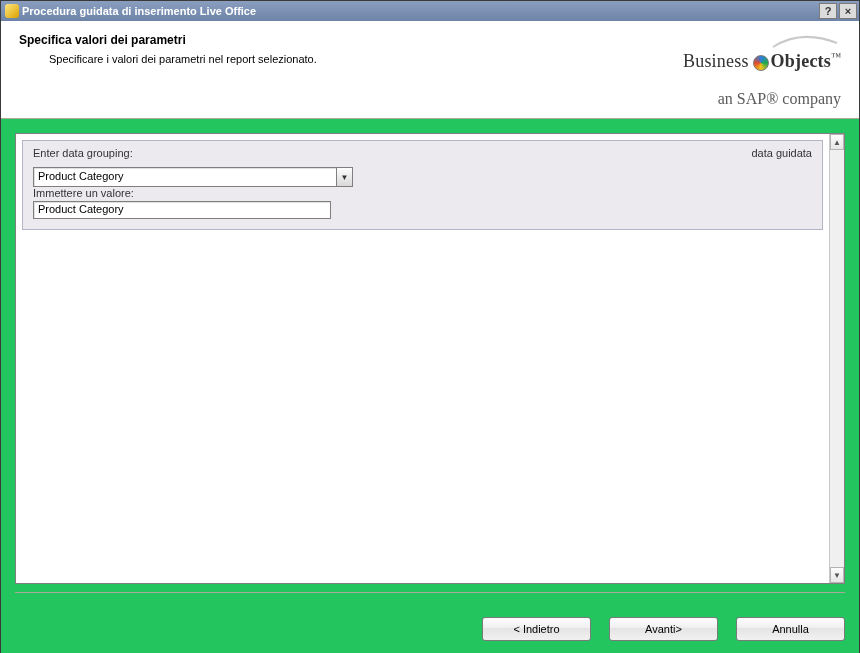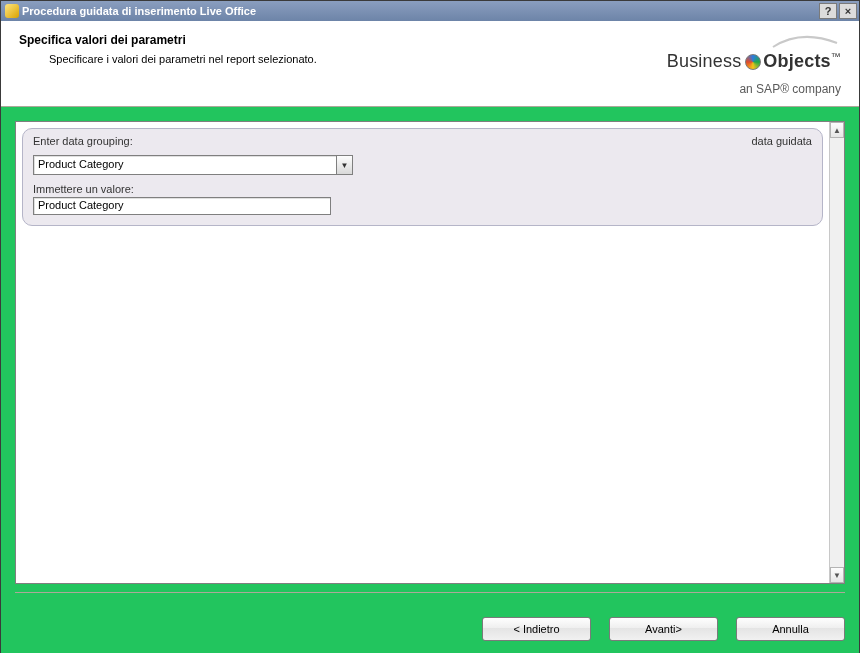--- a/index.html
+++ b/index.html
@@ -63,25 +63,25 @@
   .header {
     background: #fff;
     border-bottom: 1px solid #aca899;
     padding: 12px 18px 10px 18px;
     display: flex;
     align-items: flex-start;
   }
   .header-left { flex: 1; }
   .header-title { font-weight: bold; color: #000; font-size: 12px; }
   .header-sub { margin-top: 6px; margin-left: 30px; color: #000; }
-  .header-logo { text-align: right; }
+  .header-logo { text-align: right; font-family: Liberation Serif, serif; }
   .logo-top { font-size: 18px; color: #333; letter-spacing: 0.2px; }
   .logo-top .bold { font-weight: bold; }
   .logo-top .trade { font-size: 10px; vertical-align: super; }
-  .logo-sub { font-size: 12px; color: #5a5a5a; text-align: right; margin-top: 10px;}
+  .logo-sub { font-size: 16px; color: #5a5a5a; text-align: right; margin-top: 18px;}
   .logo-swoosh { display:flex; justify-content:flex-end; align-items:center; height:18px; }
   .logo-swoosh svg { display:block; }
   .logo-ball {
     width: 16px; height: 16px; border-radius: 50%;
     background: conic-gradient(#2a7de1, #1fa84a, #f5c518, #e24a2b, #2a7de1);
     display:inline-block; margin-left:4px; margin-right:2px; vertical-align:middle;
     border:1px solid #7a7a7a;
   }
 
   
@@ -117,21 +117,21 @@
     border: 1px solid #b4b4b4;
     display:flex; align-items:center; justify-content:center;
     font-size: 8px; color:#555;
   }
   .sb-track { flex:1; background: #f0f0f0; }
 
   .param-group {
     background: #ece9ef;
     border: 1px solid #b5b5c8;
     margin: 6px;
-    border-radius: 10px;
+    border-radius: 0;
   }
   .param-head {
     display:flex;
     padding: 6px 10px 4px 10px;
     color: #333;
   }
   .param-head-left { flex:1; }
   .param-head-right { color:#333; }
   .param-inner { padding: 4px 10px 10px 10px; }
 
@@ -145,21 +145,21 @@
   }
   .combo-text { flex:1; padding: 2px 4px; }
   .combo-btn {
     width: 16px;
     background: linear-gradient(#fdfdfd,#d9d9d9);
     border-left: 1px solid #7f7f7f;
     display:flex; align-items:center; justify-content:center;
     font-size: 8px; color:#333;
   }
 
-  .field-label { margin-top: 8px; color:#333; }
+  .field-label { color:#333; }
   .textfield {
     width: 298px;
     border: 1px solid #7f7f7f;
     background:#fff;
     height: 18px;
     padding: 1px 4px;
     margin-top: 2px;
     box-shadow: inset 1px 1px 0 #e0e0e0;
   }
 

